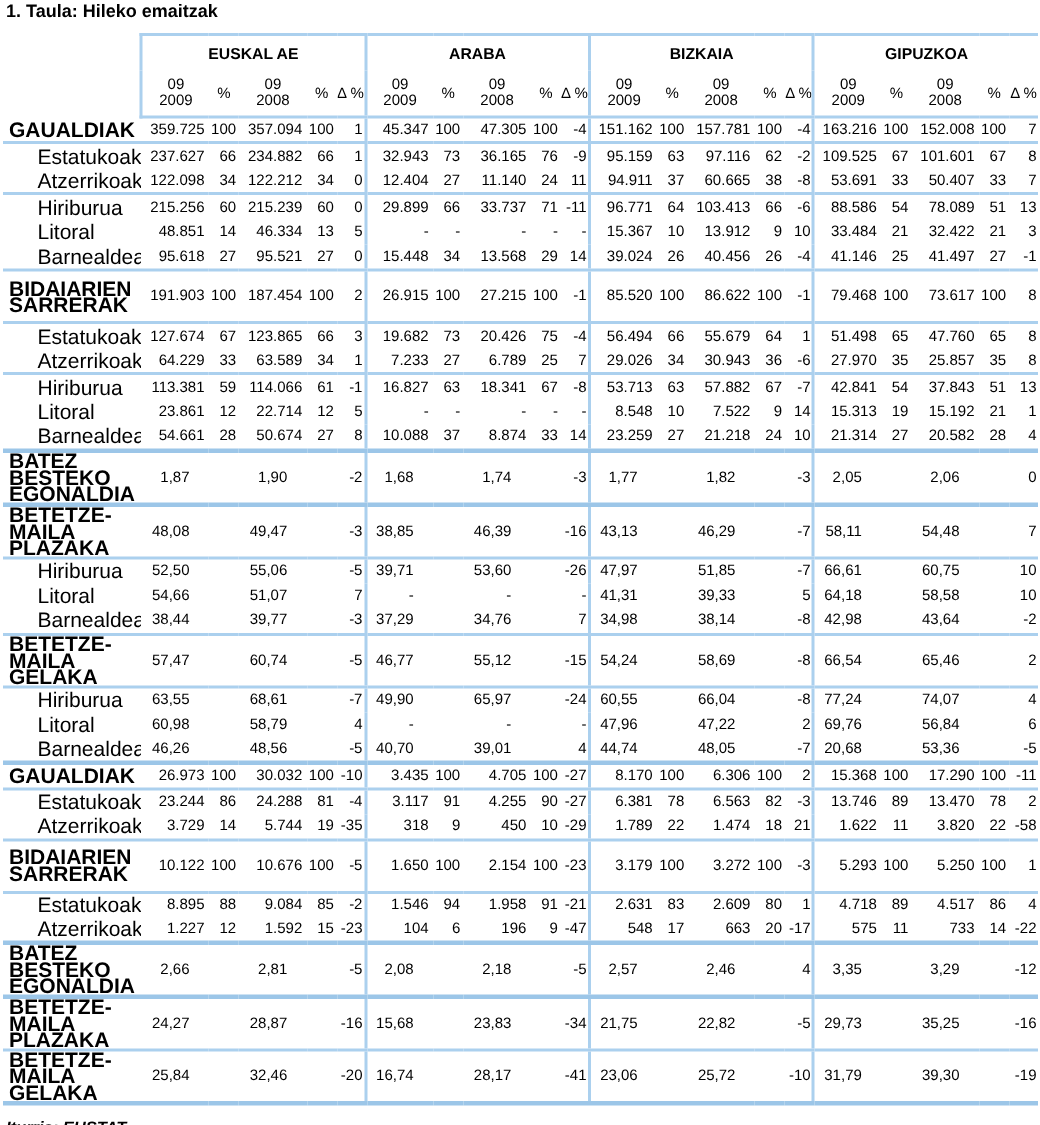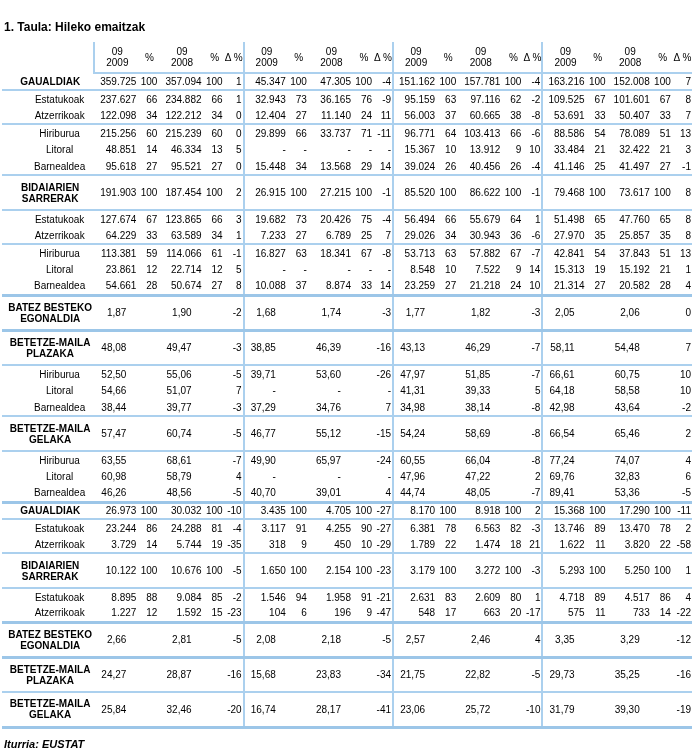--- a/index.html
+++ b/index.html
@@ -2,36 +2,36 @@
 <html><head>
 <meta charset="utf-8">
 <style>
   :root{
     --line:#abd0ee;
     --line2:#9cc6e8;
   }
   html,body{margin:0;padding:0;background:#fff;color:#000;
     font-family:"Liberation Sans","DejaVu Sans",sans-serif;}
   body{width:693px;}
-  .title{font-size:12px;font-weight:bold;padding:20px 0 8px 4px;letter-spacing:0;}
+  .title{font-size:12px;font-weight:bold;padding:0 0 8px 4px;letter-spacing:0;}
   table{border-collapse:collapse;table-layout:fixed;width:690px;margin-left:2px;font-size:10px;}
   th,td{padding:0;margin:0;font-weight:normal;vertical-align:middle;overflow:hidden;}
   
   th.group{font-weight:bold;text-align:center;height:23px;
     border-top:2px solid var(--line);border-left:2px solid var(--line);font-size:10.5px;}
   th.subh{height:30px;text-align:center;line-height:11px;border-bottom:2px solid var(--line);margin-top:44px;}
   th.subh.gs{border-left:2px solid var(--line);}
   th.corner{border:none;}
   
   td.band{font-weight:bold;text-align:center;height:19px;font-size:10.5px;
     border-bottom:2px solid var(--line);letter-spacing:.2px;}
   
   tr.r{height:17px;}
   tr.two{height:35px;}
-  td.lbl{padding-left:4px;font-size:10px;line-height:11px;text-align:center;}
+  td.lbl{padding-left:4px;font-size:14px;line-height:11px;}
   td.lbl.main{font-weight:bold;}
   td.lbl.sub{padding-left:23px;}
   td.num{text-align:right;white-space:nowrap;}
   td.v{padding-right:3px;}
   td.p{padding-right:2px;}
   td.d{padding-right:1px;}
   td.vdec{padding-right:13px;}
   td.gs{border-left:2px solid var(--line);}
   tr.b-thin > td{border-bottom:2px solid var(--line);}
   tr.b-thick > td{border-bottom:3px solid var(--line2);}
@@ -62,20 +62,27 @@
       <col style="width: 19px;">
       <col style="width: 45px;">
       <col style="width: 20px;">
       <col style="width: 45px;">
       <col style="width: 20px;">
       <col style="width: 19px;">
     </colgroup>
   <thead>
       <tr>
         <th class="corner"></th>
+        <th class="group" colspan="5">EUSKAL AE</th>
+        <th class="group" colspan="5">ARABA</th>
+        <th class="group" colspan="5">BIZKAIA</th>
+        <th class="group" colspan="5">GIPUZKOA</th>
+      </tr>
+      <tr>
+        <th class="corner"></th>
         <th class="subh gs">09<br>2009</th>
         <th class="subh">%</th>
         <th class="subh">09<br>2008</th>
         <th class="subh">%</th>
         <th class="subh">Δ %</th>
         <th class="subh gs">09<br>2009</th>
         <th class="subh">%</th>
         <th class="subh">09<br>2008</th>
         <th class="subh">%</th>
         <th class="subh">Δ %</th>
@@ -143,21 +150,21 @@
         <td class="num v">122.098</td>
         <td class="num p">34</td>
         <td class="num v">122.212</td>
         <td class="num p">34</td>
         <td class="num d">0</td>
         <td class="num v gs">12.404</td>
         <td class="num p">27</td>
         <td class="num v">11.140</td>
         <td class="num p">24</td>
         <td class="num d">11</td>
-        <td class="num v gs">56.003</td>
+        <td class="num v gs">94.911</td>
         <td class="num p">37</td>
         <td class="num v">60.665</td>
         <td class="num p">38</td>
         <td class="num d">-8</td>
         <td class="num v gs">53.691</td>
         <td class="num p">33</td>
         <td class="num v">50.407</td>
         <td class="num p">33</td>
         <td class="num d">7</td>
       </tr>
@@ -541,62 +548,62 @@
         <td class="num vdec">-</td>
         <td class="num p"></td>
         <td class="num d">-</td>
         <td class="num vdec gs">47,96</td>
         <td class="num p"></td>
         <td class="num vdec">47,22</td>
         <td class="num p"></td>
         <td class="num d">2</td>
         <td class="num vdec gs">69,76</td>
         <td class="num p"></td>
-        <td class="num vdec">32,83</td>
+        <td class="num vdec">56,84</td>
         <td class="num p"></td>
         <td class="num d">6</td>
       </tr>
       <tr class="r b-thick">
         <td class="lbl sub">Barnealdea</td>
         <td class="num vdec">46,26</td>
         <td class="num p"></td>
         <td class="num vdec">48,56</td>
         <td class="num p"></td>
         <td class="num d">-5</td>
         <td class="num vdec gs">40,70</td>
         <td class="num p"></td>
         <td class="num vdec">39,01</td>
         <td class="num p"></td>
         <td class="num d">4</td>
         <td class="num vdec gs">44,74</td>
         <td class="num p"></td>
         <td class="num vdec">48,05</td>
         <td class="num p"></td>
         <td class="num d">-7</td>
-        <td class="num vdec gs">89,41</td>
+        <td class="num vdec gs">20,68</td>
         <td class="num p"></td>
         <td class="num vdec">53,36</td>
         <td class="num p"></td>
         <td class="num d">-5</td>
       </tr>
       <tr class="r b-thin">
         <td class="lbl main">GAUALDIAK</td>
         <td class="num v">26.973</td>
         <td class="num p">100</td>
         <td class="num v">30.032</td>
         <td class="num p">100</td>
         <td class="num d">-10</td>
         <td class="num v gs">3.435</td>
         <td class="num p">100</td>
         <td class="num v">4.705</td>
         <td class="num p">100</td>
         <td class="num d">-27</td>
         <td class="num v gs">8.170</td>
         <td class="num p">100</td>
-        <td class="num v">8.918</td>
+        <td class="num v">6.306</td>
         <td class="num p">100</td>
         <td class="num d">2</td>
         <td class="num v gs">15.368</td>
         <td class="num p">100</td>
         <td class="num v">17.290</td>
         <td class="num p">100</td>
         <td class="num d">-11</td>
       </tr>
       <tr class="r">
         <td class="lbl sub">Estatukoak</td>

